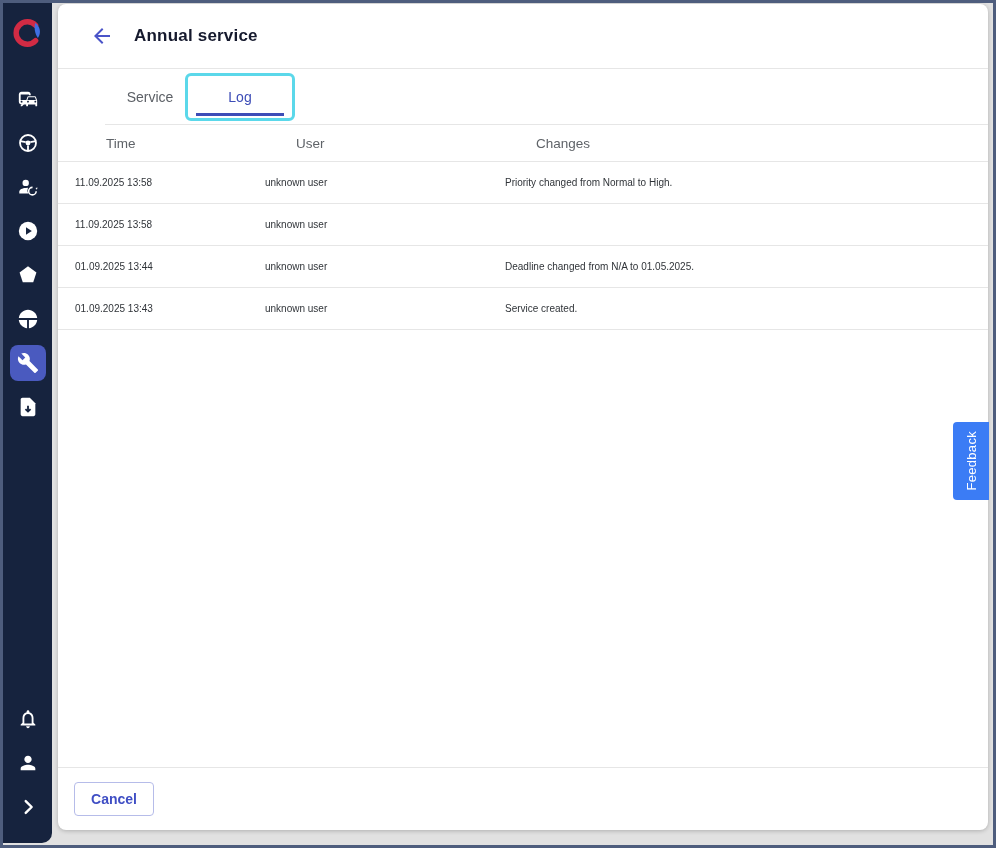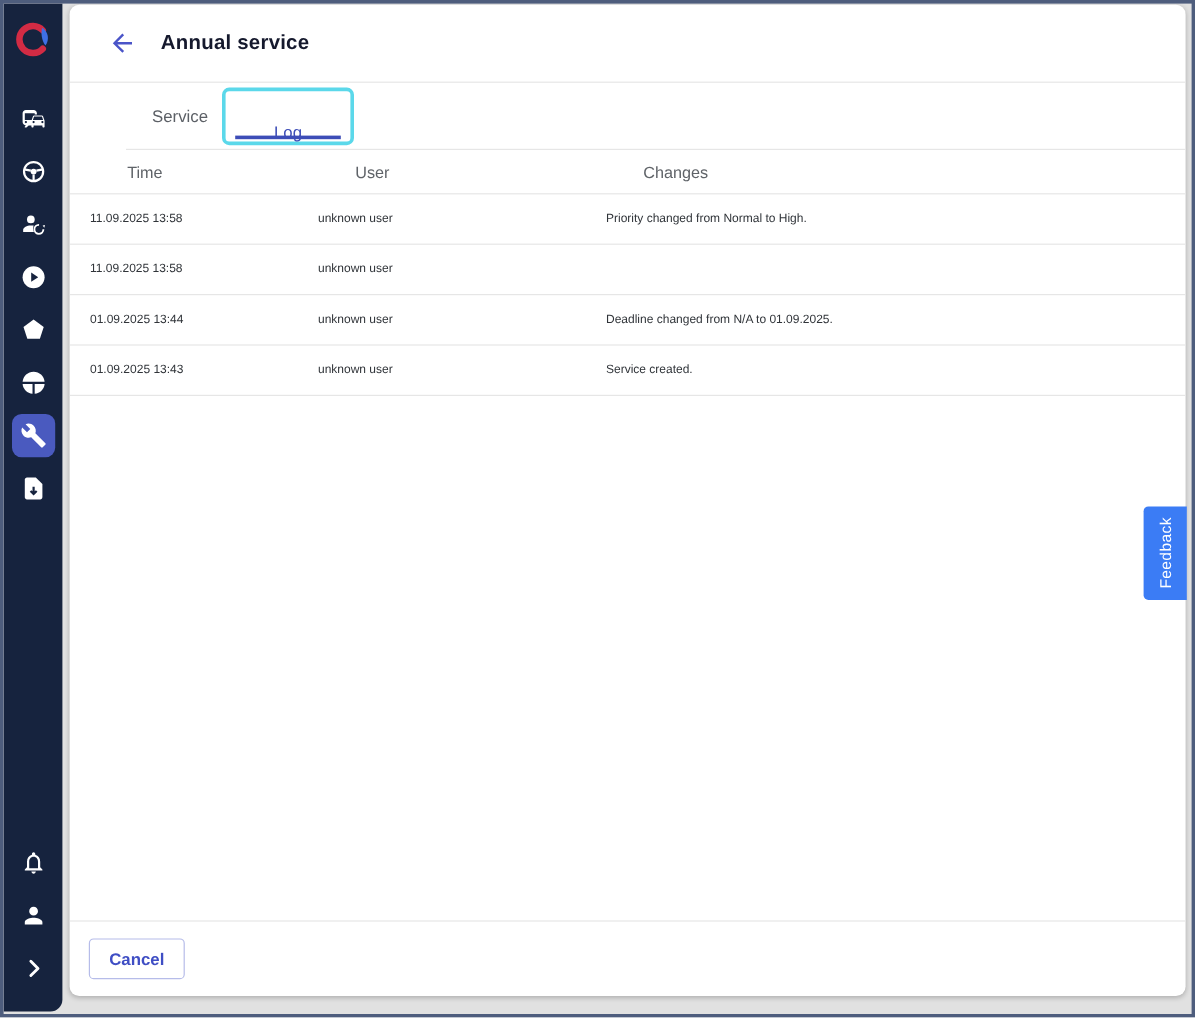--- a/index.html
+++ b/index.html
@@ -54,21 +54,21 @@
     border-bottom: 1px solid var(--divider, #E6E6E6);
     display: flex; align-items: center; padding-left: 14px; margin-left: 47px;
   }
   .tab {
     width: 62px; text-align: center; font-size: 14px; font-weight: 500;
     color: #5C6066; cursor: pointer;
   }
   .tab-active-wrap {
     position: relative; margin-left: 4px; width: 110px; height: 48px;
     border: 3px solid var(--focus-ring-cyan, #5BD8EA); border-radius: 6px;
-    display: flex; align-items: flex-end; justify-content: center;
+    display: flex; align-items: center; justify-content: center;
     cursor: pointer;
   }
   .tab-active-wrap .tab-label {
     font-size: 14px; font-weight: 500; color: var(--accent-indigo, #3D4DB7);
   }
   .tab-underline {
     position: absolute; left: 8px; right: 8px; bottom: 2px; height: 3px;
     background: var(--accent-indigo, #3D4DB7);
   }
 
@@ -259,21 +259,21 @@
   </div>
 
   <div class="t-row t-body-row">
     <div>11.09.2025 13:58</div>
     <div>unknown user</div>
   </div>
 
   <div class="t-row t-body-row">
     <div>01.09.2025 13:44</div>
     <div>unknown user</div>
-    <div>Deadline changed from N/A to 01.09.2025.</div>
+    <div>Deadline changed from N/A to 01.05.2025.</div>
   </div>
 
   <div class="t-row t-body-row">
     <div>01.09.2025 13:43</div>
     <div>unknown user</div>
     <div>Service created.</div>
   </div>
 </div>
     </div>
 

